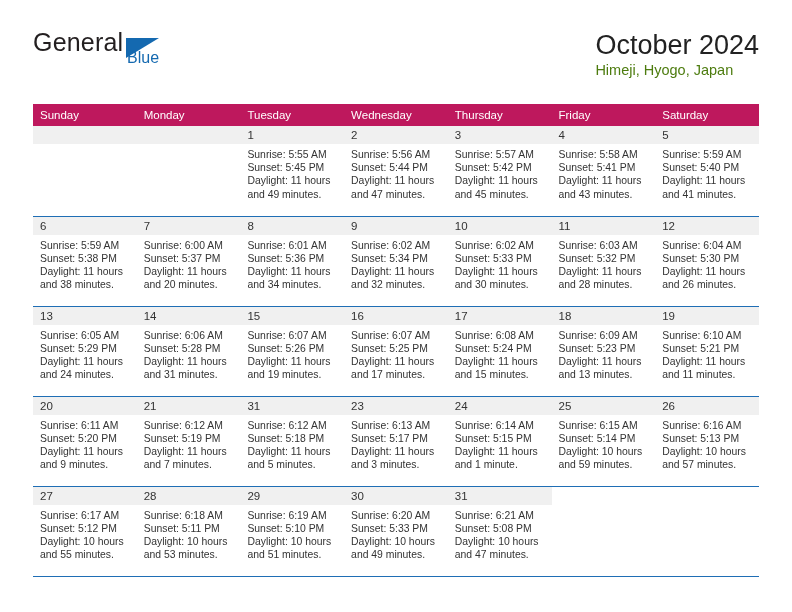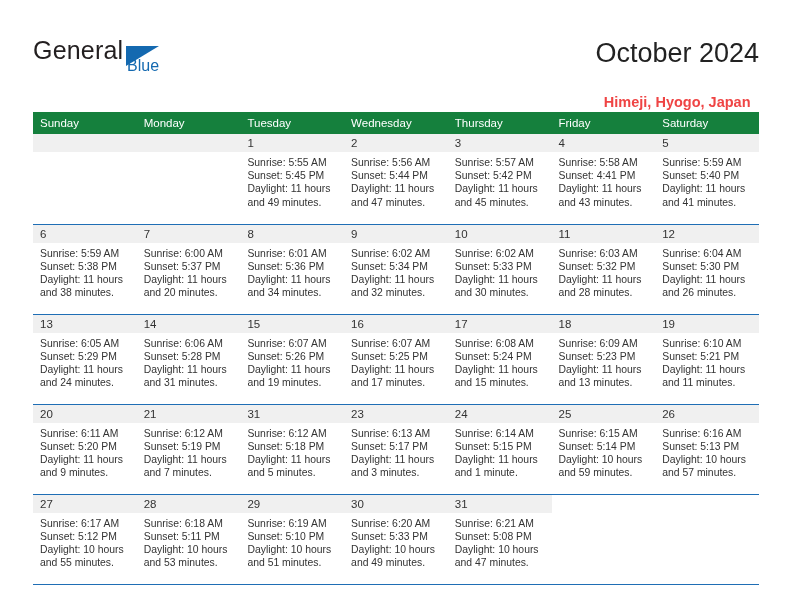--- a/index.html
+++ b/index.html
@@ -12,21 +12,21 @@
     background: #ffffff;
     font-family: "Liberation Sans", sans-serif;
     color: #333333;
     overflow: hidden;
   }
   .page {
     width: 792px;
     height: 612px;
     position: relative;
     box-sizing: border-box;
-    padding: 8px 33px;
+    padding: 0 33px;
   }
 
   
   .header {
     height: 104px;
     display: flex;
     align-items: flex-start;
     justify-content: space-between;
     box-sizing: border-box;
     padding-top: 28px;
@@ -57,46 +57,45 @@
   .brand-blue {
     position: absolute;
     left: 58px;
     top: 21px;
     font-size: 16px;
     color: #1469b0;
     font-family: "Liberation Sans", sans-serif;
     margin-left: 36px;
   }
   .titles {
-    text-align: center;
+    text-align: left;
     padding-top: 2px;
   }
   .cal-title {
     font-size: 27px;
     color: #222222;
     font-weight: normal;
     line-height: 30px;
     margin: 0;
   }
   .cal-subtitle {
     font-size: 14.5px;
-    color: #ef4444;
+    color: #4d7c0f;
     line-height: 20px;
-    margin-top: 24px;
-    font-weight: bold;
+    margin-top: 0;
   }
 
   
   .calendar {
     width: 726px;
     border-collapse: collapse;
     table-layout: fixed;
   }
   .calendar th {
-    background: #15803d;
+    background: #be185d;
     color: #ffffff;
     font-size: 11.5px;
     font-weight: normal;
     text-align: left;
     padding: 5px 0 5px 7px;
     height: 21px;
     box-sizing: border-box;
     border: none;
     margin-top: 15px;
   }
@@ -212,21 +211,21 @@
                 <div>Daylight: 11 hours</div>
                 <div>and 45 minutes.</div>
               </div>
             </div>
           </td>
           <td>
             <div class="cell">
               <div class="daynum">4</div>
               <div class="info">
                 <div>Sunrise: 5:58 AM</div>
-                <div>Sunset: 4:41 PM</div>
+                <div>Sunset: 5:41 PM</div>
                 <div>Daylight: 11 hours</div>
                 <div>and 43 minutes.</div>
               </div>
             </div>
           </td>
           <td>
             <div class="cell">
               <div class="daynum">5</div>
               <div class="info">
                 <div>Sunrise: 5:59 AM</div>

